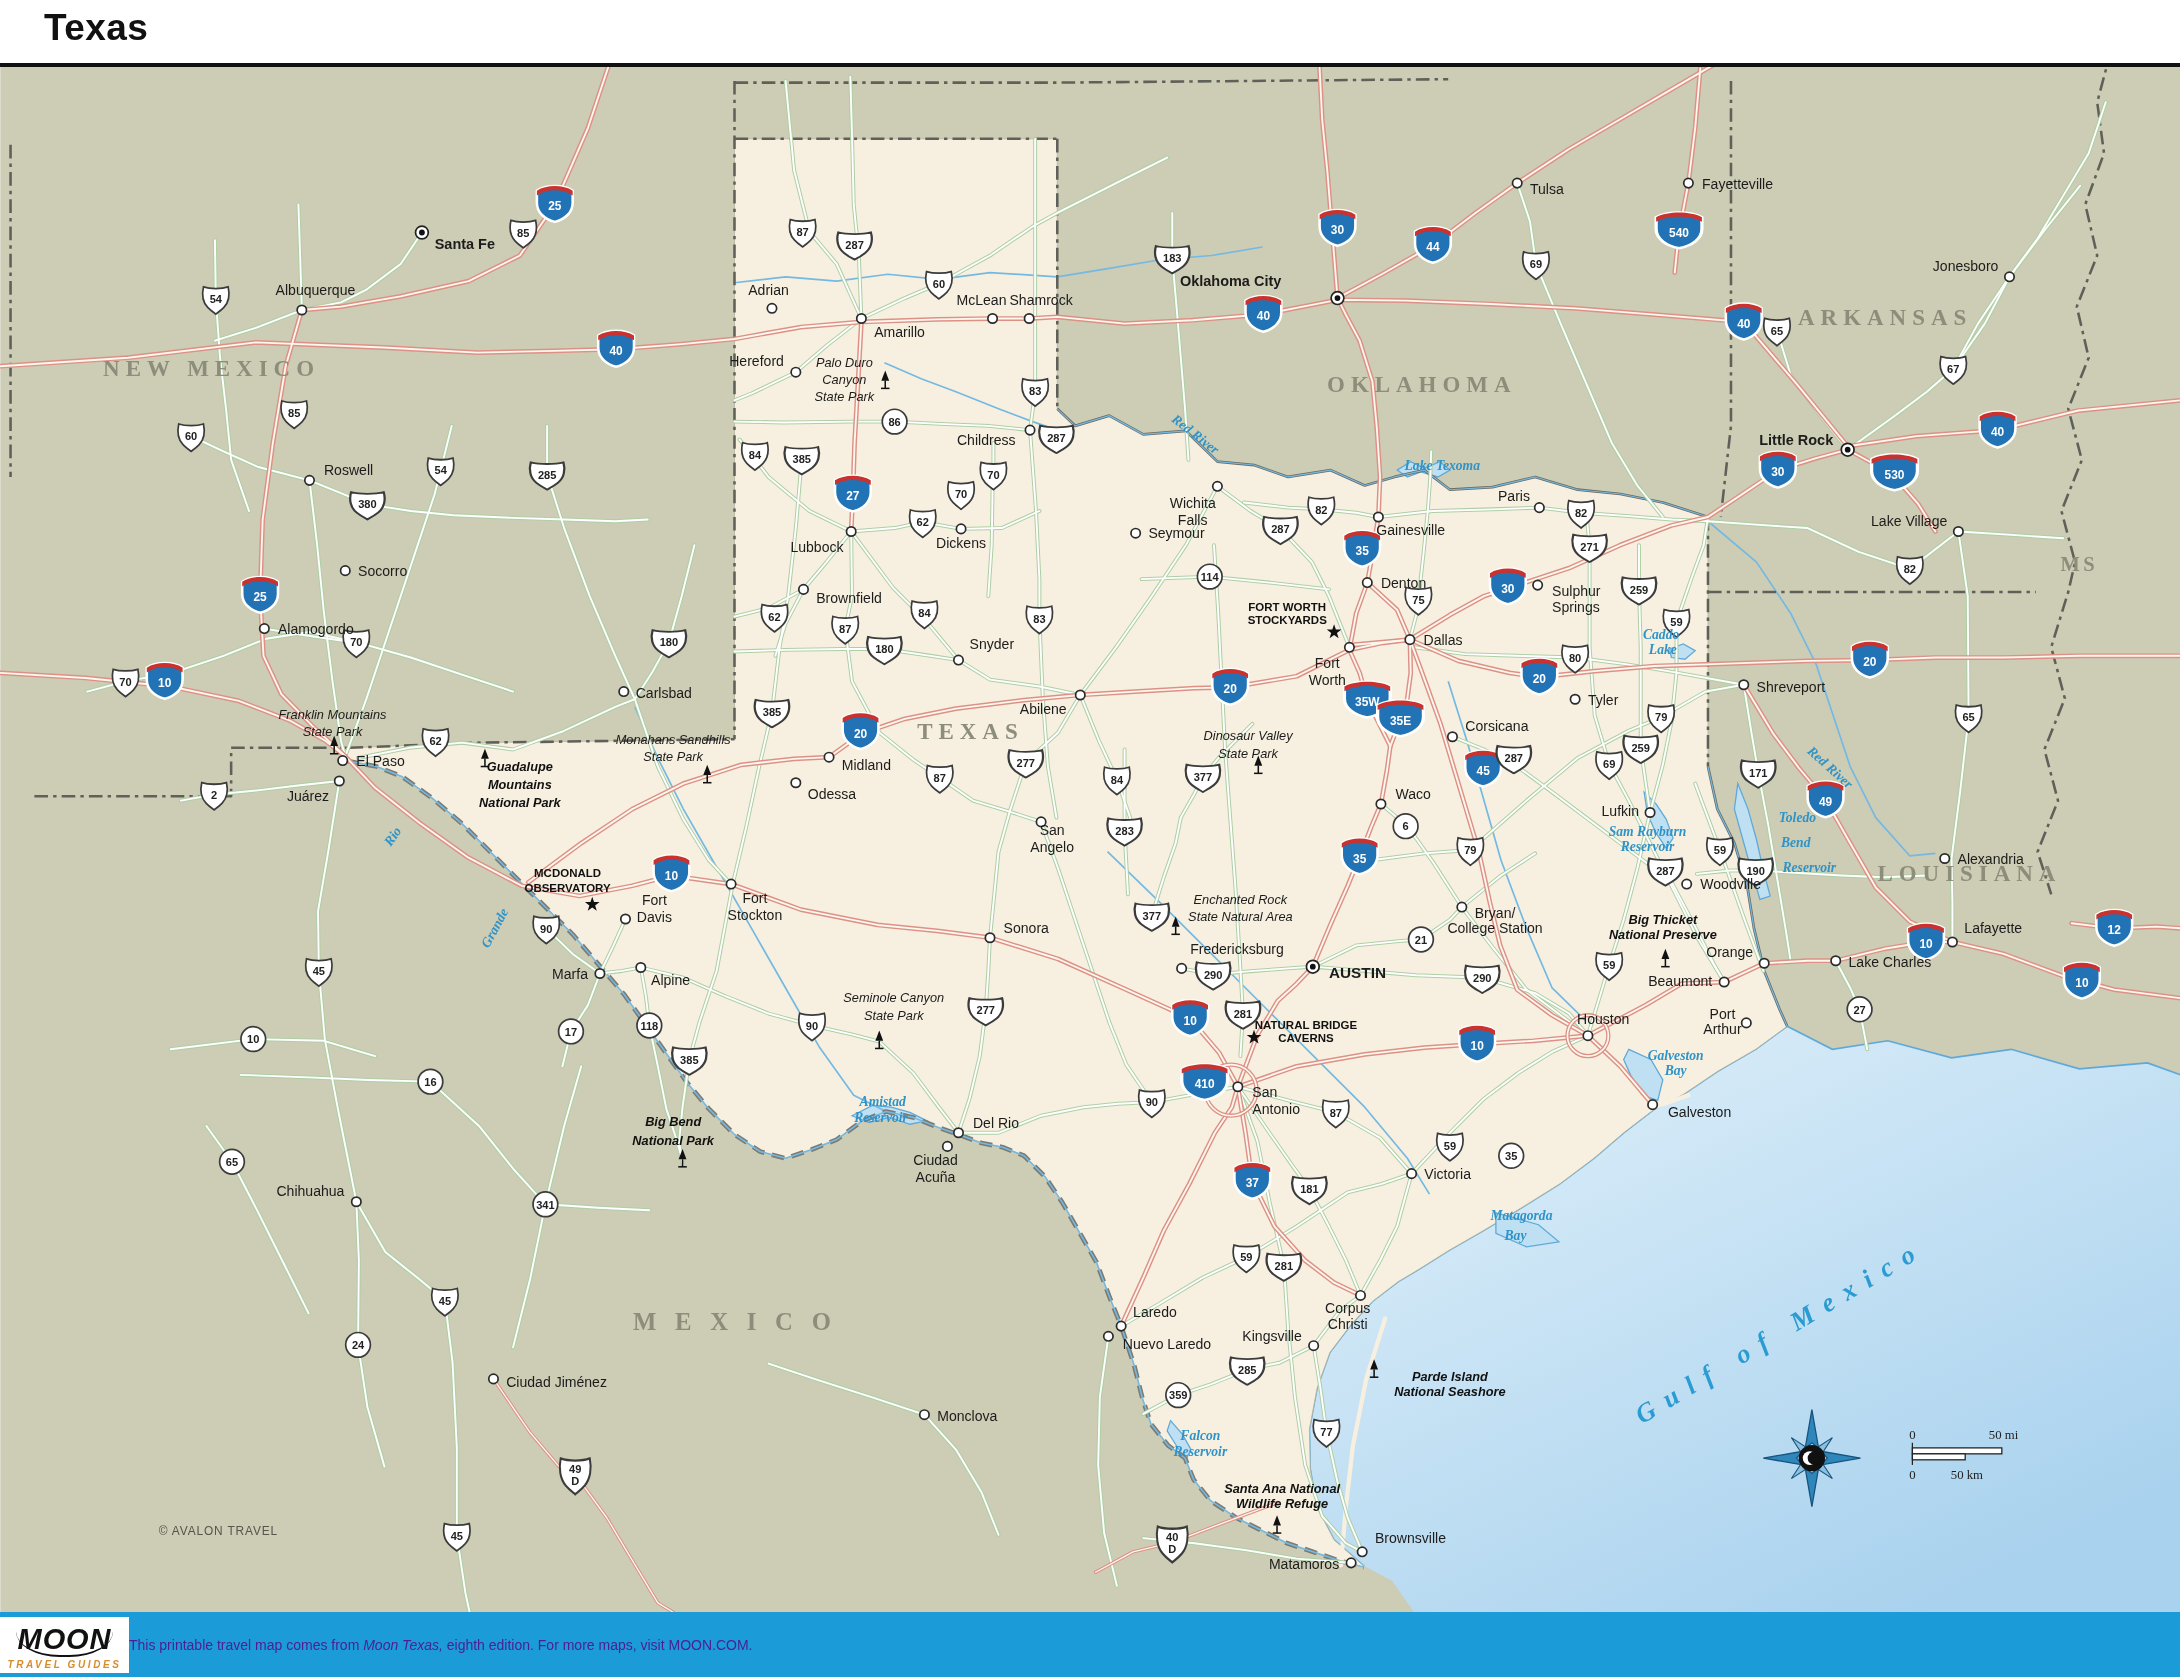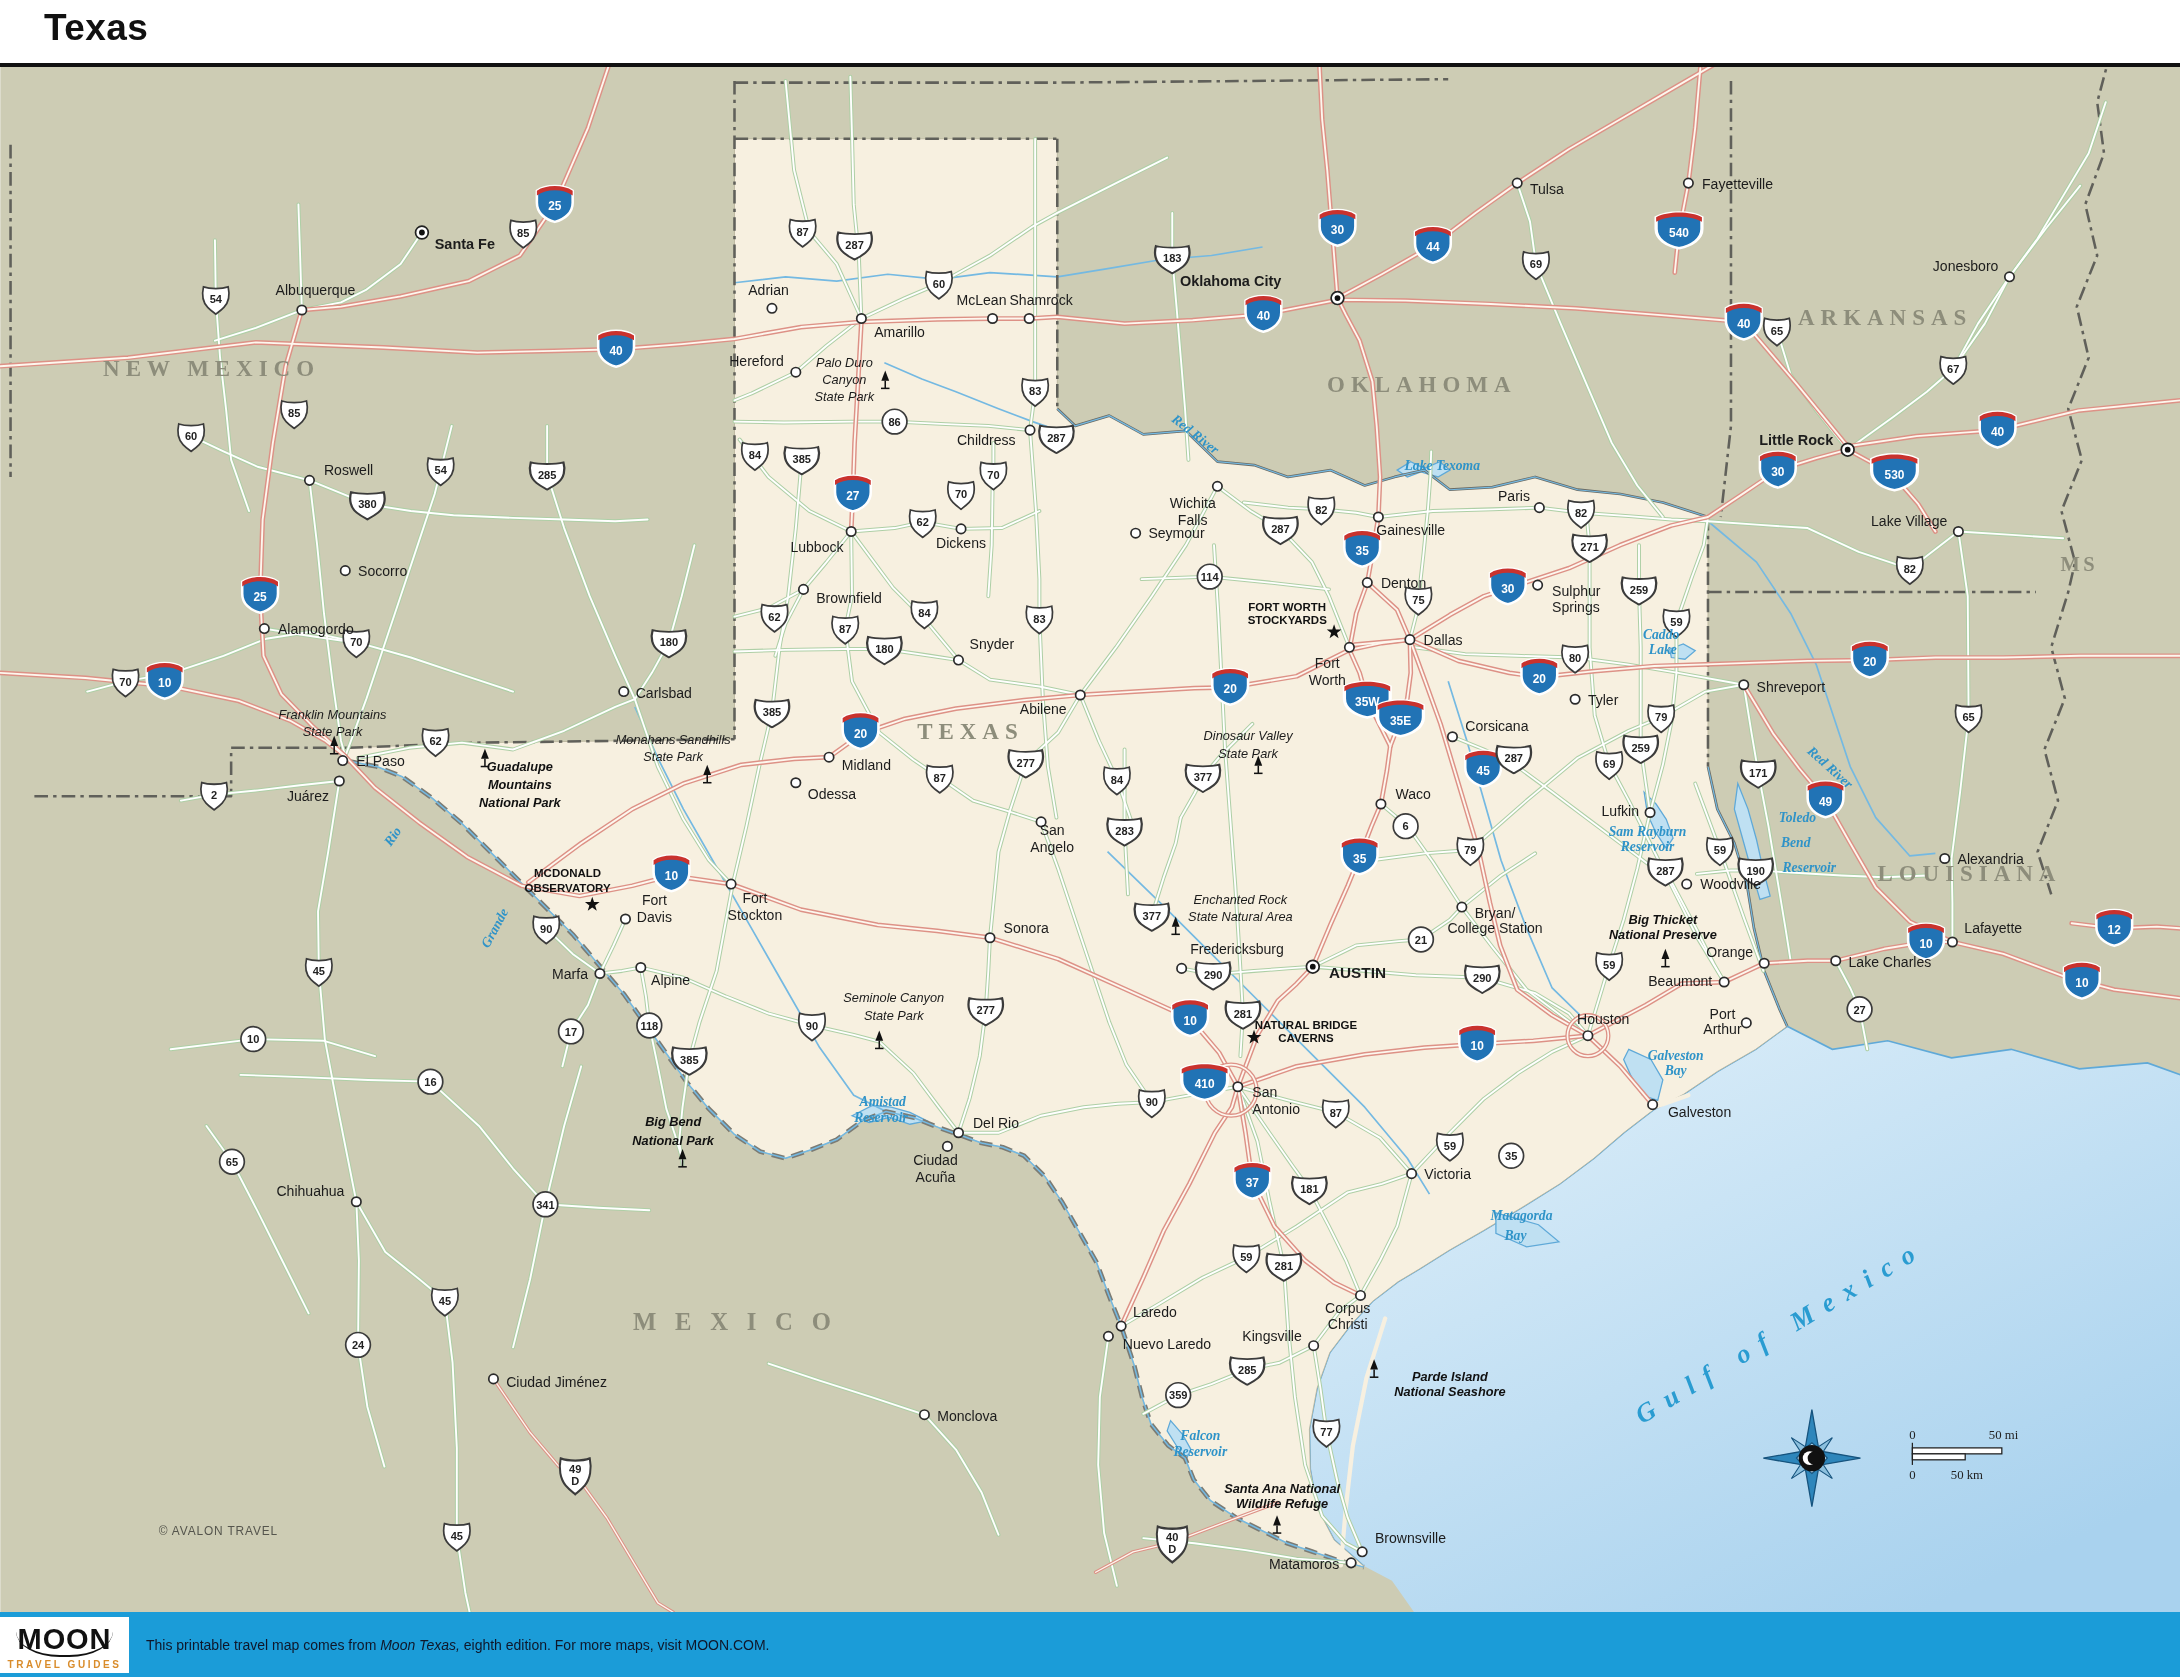--- a/index.html
+++ b/index.html
@@ -1,24 +1,24 @@
 <!DOCTYPE html>
 <html style="font-size:13.6px"><head>
 <meta charset="utf-8">
 <style>
   html,body{margin:0;padding:0;background:#fff;}
   #page{position:relative;width:2181px;height:1677px;overflow:hidden;font-family:"Liberation Sans",sans-serif;}
   #map{position:absolute;left:0;top:0;width:2181px;height:1677px;}
   .header{position:absolute;left:0;top:0;width:2181px;height:63px;background:#fff;border-bottom:4.3px solid #111;z-index:5;}
   .header h1{margin:0;padding:6.8px 0 0 44px;font-size:37px;font-weight:bold;color:#111;letter-spacing:0.4px;}
   .footer{position:absolute;left:0;top:1612px;width:2181px;height:65px;background:#1b9cd8;z-index:5;display:flex;align-items:center;}
-  .logo-box{width:129px;height:56px;background:#fff;flex:0 0 auto;text-align:center;}
+  .logo-box{width:129px;height:56px;background:#fff;flex:0 0 auto;text-align:center;font-style:italic;}
   .moon-word{font-size:29px;font-weight:900;color:#111;letter-spacing:0.9px;line-height:1;margin-top:8.5px;font-family:"Liberation Sans",sans-serif;border-bottom:2.6px solid #111;display:inline-block;padding:0 1.7px 0.9px 1.7px;border-radius:0 0 45% 45%/0 0 80% 80%;}
   .moon-sub{font-size:10px;letter-spacing:2.6px;color:#d98c2b;margin-top:2.6px;font-weight:bold;}
-  .footer-text{color:#0f172a;font-size:14px;padding-left:17px;}
+  .footer-text{color:#4c1d95;font-size:14px;}
   .footer-text em{font-style:italic;}
   
   text{font-family:"Liberation Sans",sans-serif;fill:#1c1c1c;}
   .city{font-size:16.5px;}
   .city-b{font-size:17px;font-weight:bold;}
   .caps{font-size:18px;font-weight:bold;}
   .state{font-family:"Liberation Serif",serif;font-size:27px;fill:#8d8d7b;letter-spacing:7px;font-weight:bold;}
   .state-lg{font-family:"Liberation Serif",serif;font-size:29px;fill:#8d8d7b;letter-spacing:22px;font-weight:bold;}
   .state-sm{font-family:"Liberation Serif",serif;font-size:24px;fill:#8d8d7b;letter-spacing:4px;font-weight:bold;}
   .water{font-family:"Liberation Serif",serif;font-style:italic;font-size:16px;fill:#2f93c8;font-weight:bold;}

